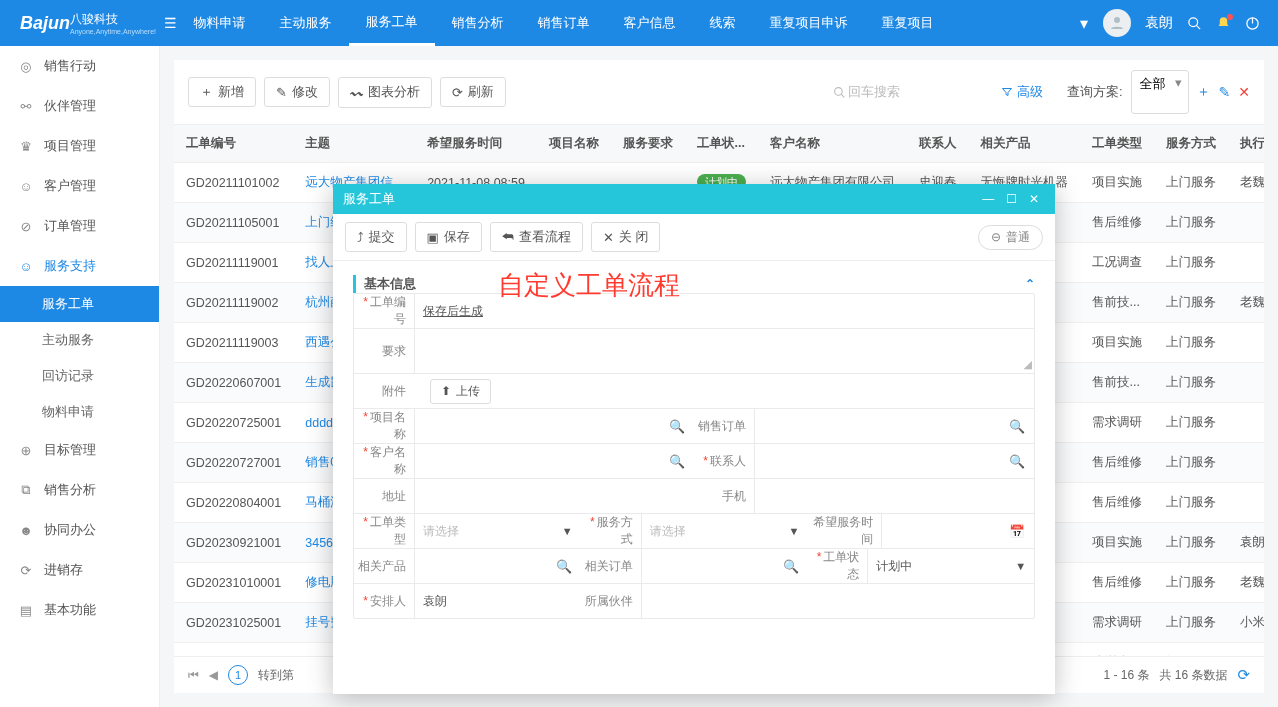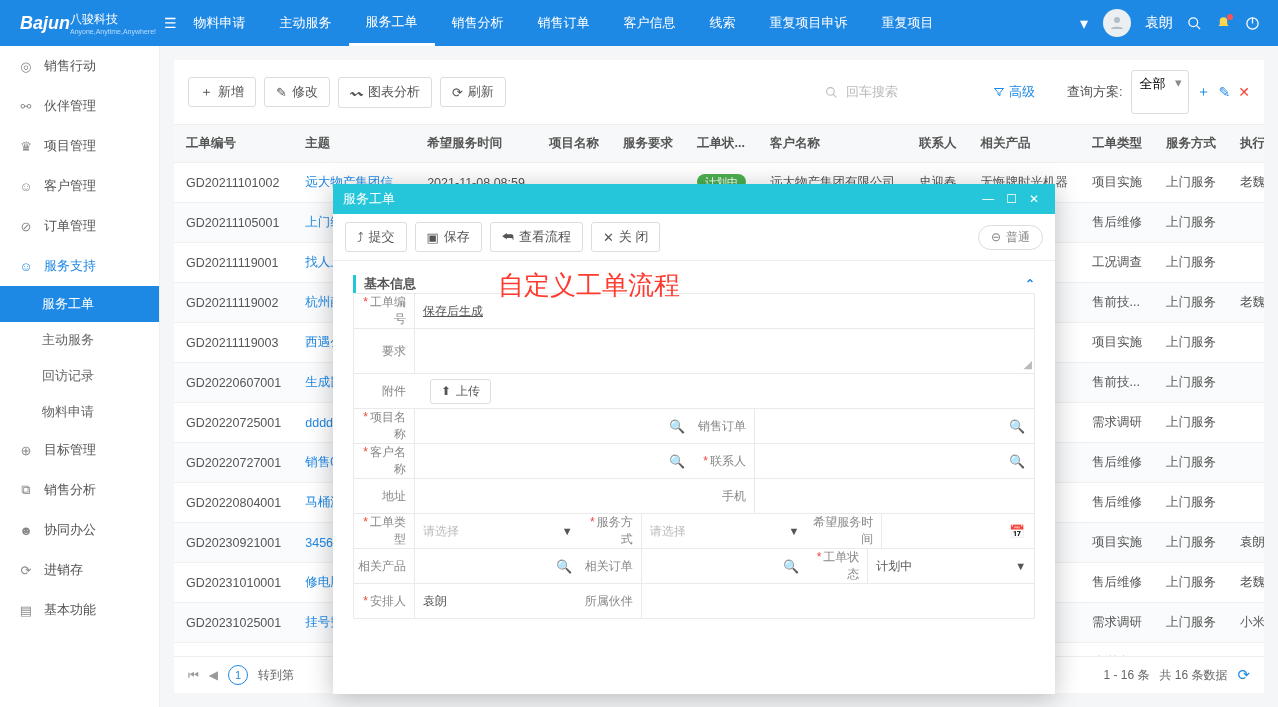--- a/index.html
+++ b/index.html
@@ -32,24 +32,24 @@
 .side-item.open .side-icon { color: #1e88e5; }
 
 
 .main { position: absolute; left: 160px; top: 46px; right: 0; bottom: 0; background: #f5f6f7; padding: 14px; }
 .panel { background: #fff; height: 100%; display: flex; flex-direction: column; }
 
 
 .toolbar { display: flex; align-items: center; padding: 10px 14px; border-bottom: 1px solid #eee; gap: 8px; }
 .tbtn { border: 1px solid #ddd; background: #fff; padding: 5px 11px; font-size: 13px; border-radius: 3px; cursor: pointer; display: inline-flex; align-items: center; gap: 5px; color: #555; }
 .spacer { flex: 1; }
-.search-box { display: flex; align-items: center; gap: 8px; color: #aaa; font-size: 13px; width: 160px; }
+.search-box { display: flex; align-items: center; gap: 2px; color: #aaa; font-size: 13px; width: 160px; }
 .search-box .placeholder { color: #bbb; }
 .adv { color: #1e88e5; font-size: 13px; cursor: pointer; display: flex; align-items: center; gap: 4px; }
-.scheme-label { font-size: 13px; color: #555; margin-left: 24px; }
+.scheme-label { font-size: 13px; color: #555; margin-left: 16px; }
 .scheme-select { border: 1px solid #ddd; padding: 4px 22px 20px 8px; font-size: 13px; border-radius: 3px; position: relative; cursor: pointer; }
 .scheme-select::after { content: "▾"; position: absolute; right: 6px; color: #888; }
 .mini-icon { cursor: pointer; font-size: 14px; }
 .blue { color: #1e88e5; }
 .red { color: #f44336; }
 
 
 .table-wrap { flex: 1; overflow: auto; }
 table { border-collapse: collapse; width: 100%; font-size: 12.5px; }
 th { background: #f7f8f9; text-align: left; padding: 10px 12px; color: #555; font-weight: 600; border-bottom: 1px solid #eee; white-space: nowrap; }

